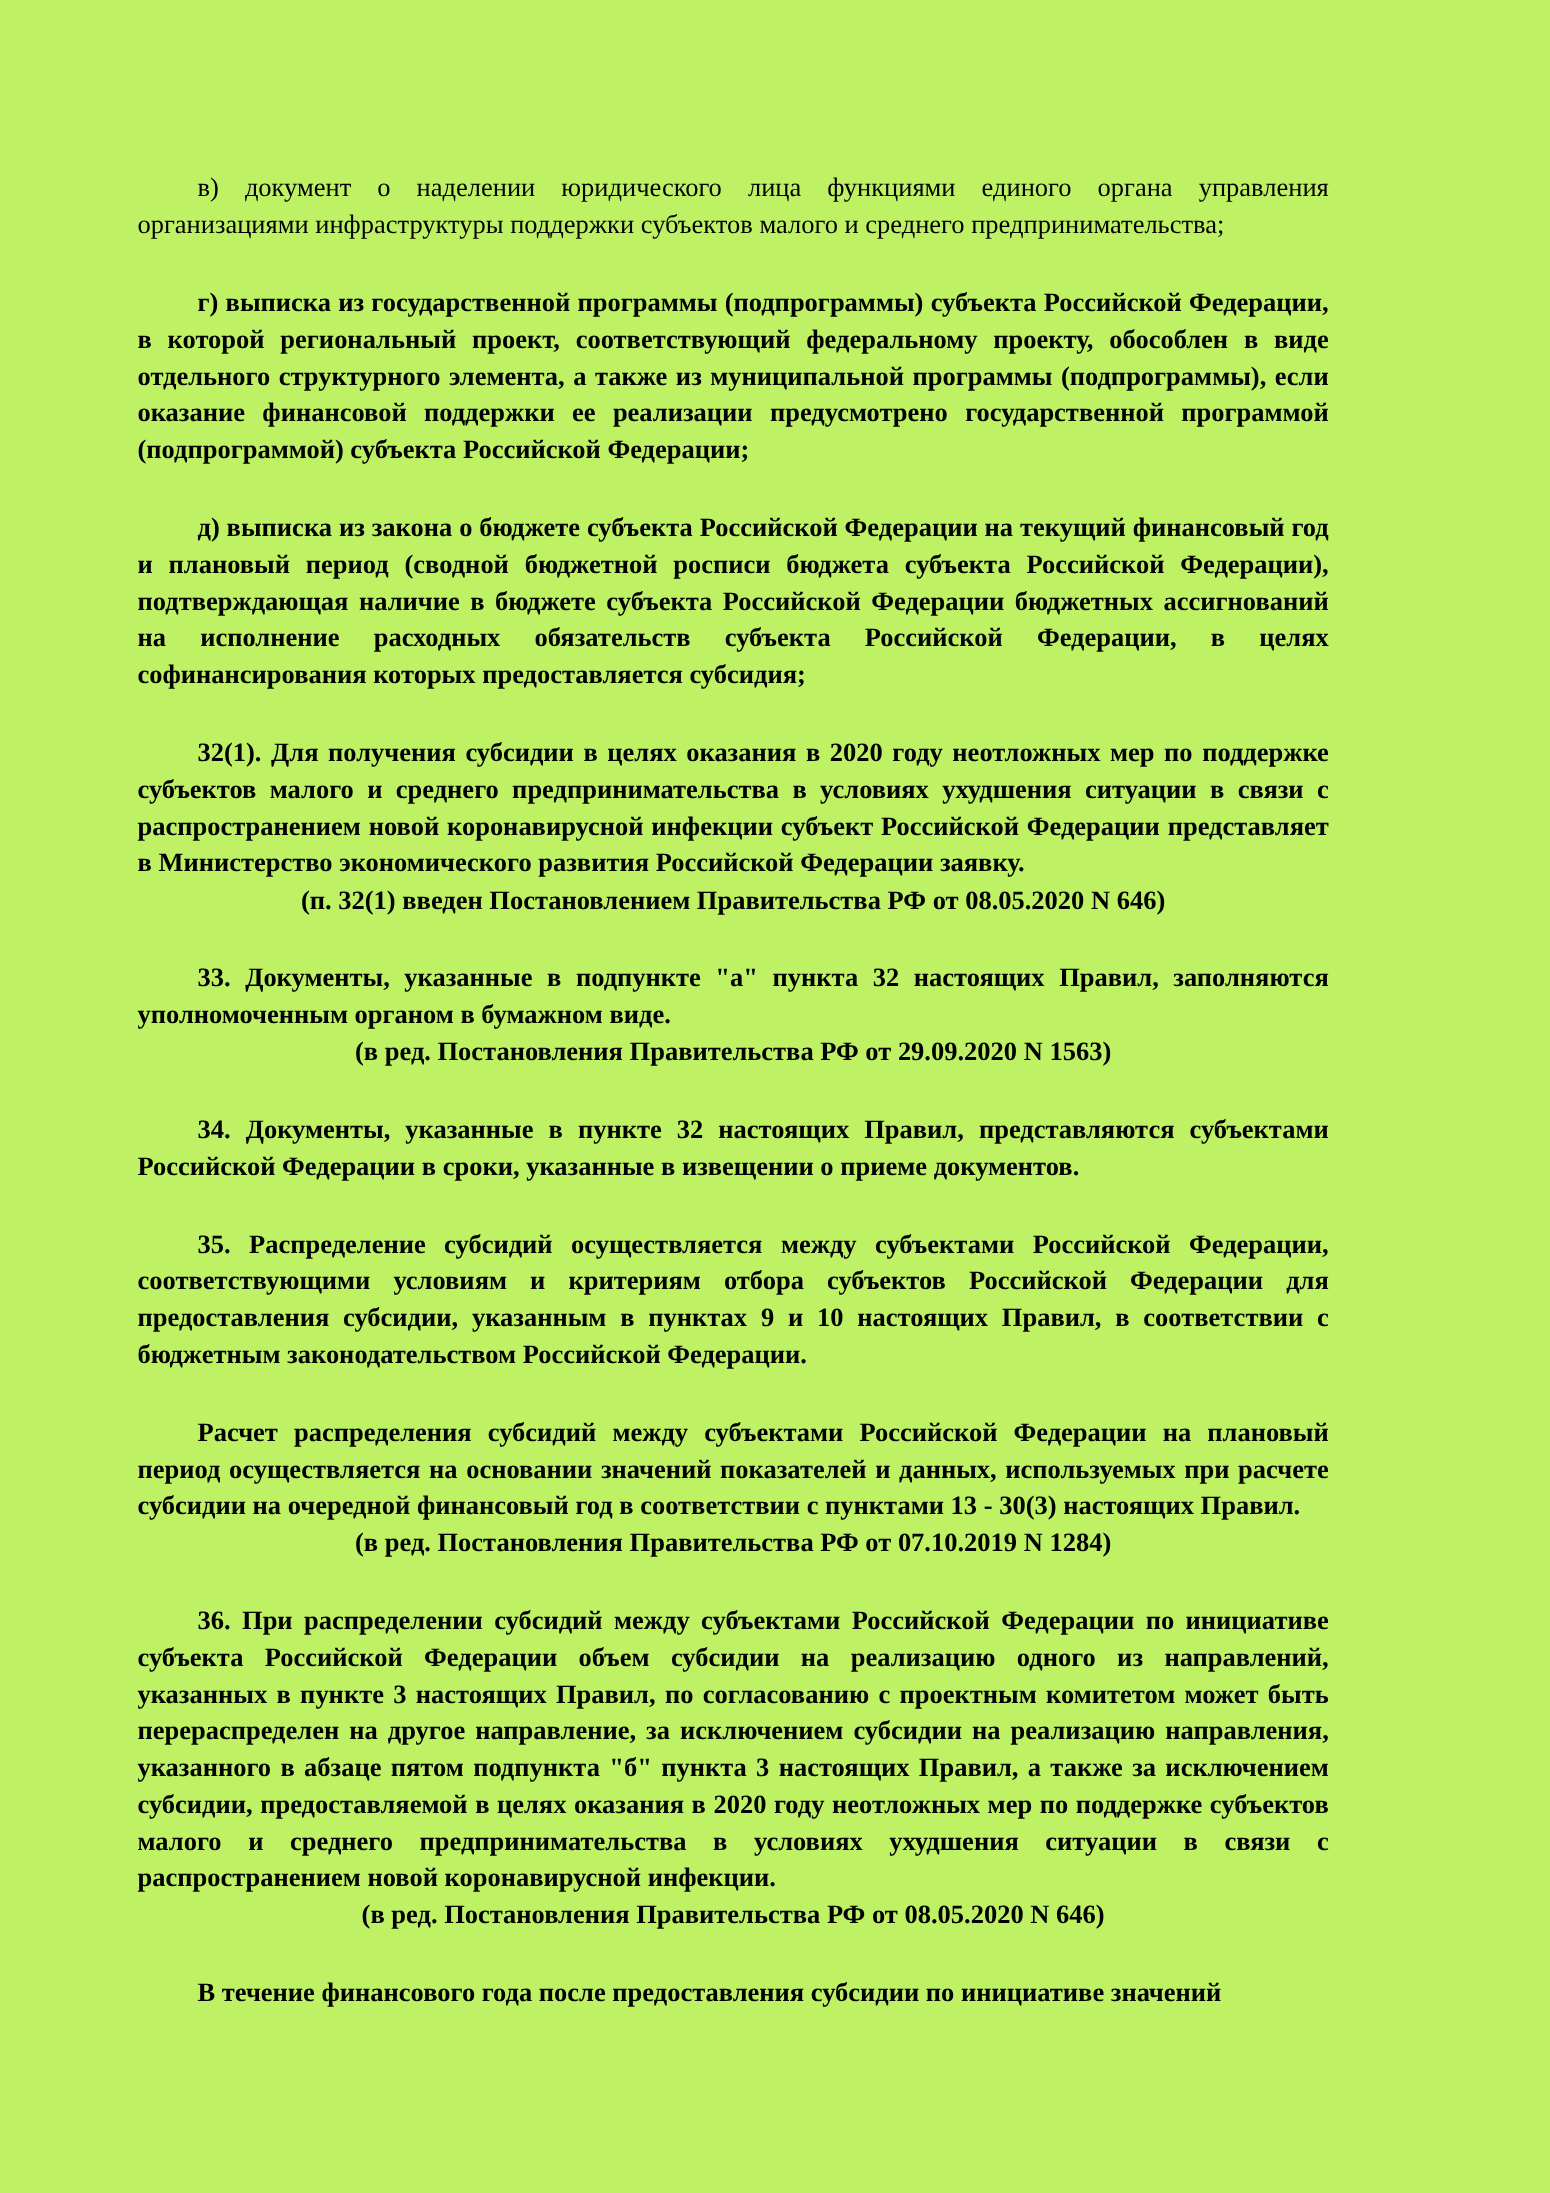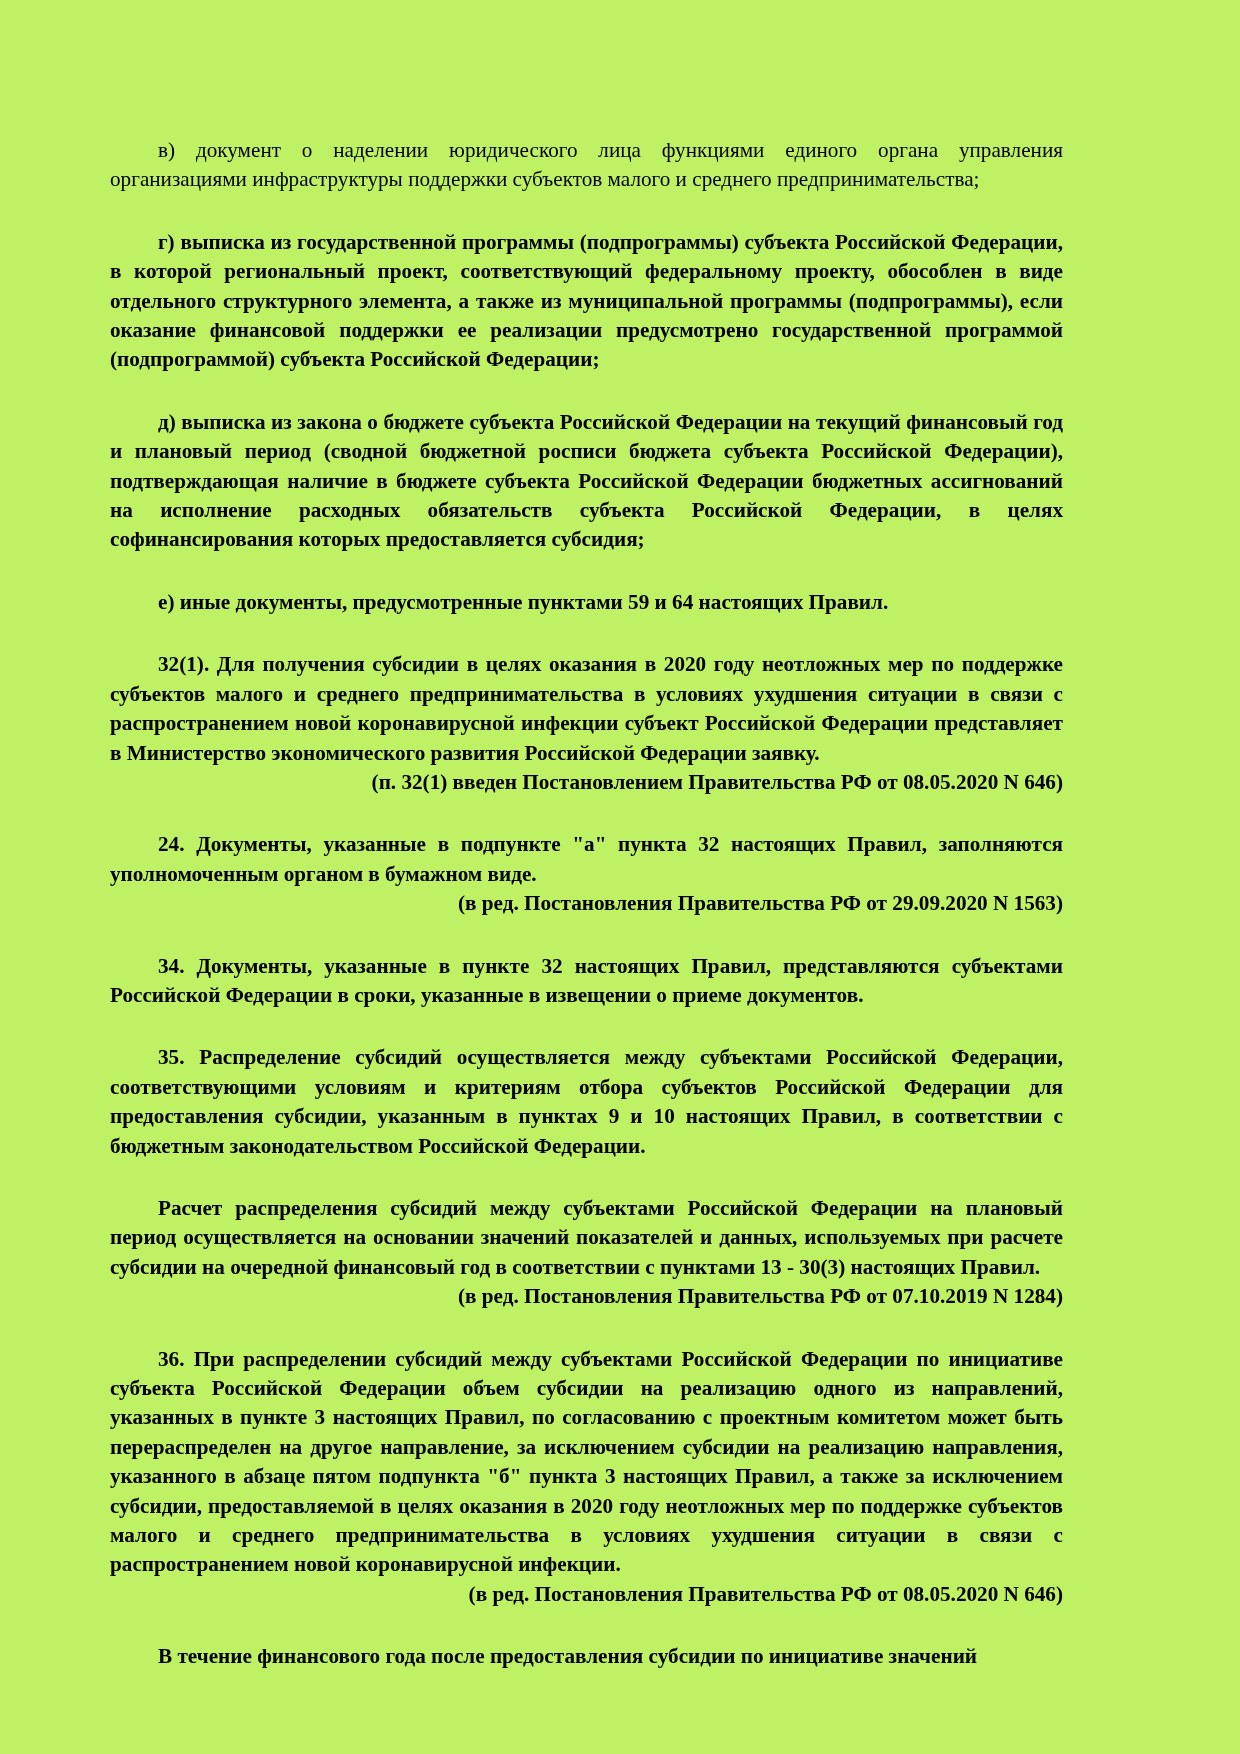--- a/index.html
+++ b/index.html
@@ -36,46 +36,45 @@
     text-indent: 48px;
     hyphens: none;
     word-spacing: 0px;
   }
   .gap-xl { margin-top: 33px; font-weight: bold; }
   
   .note {
     margin: 0;
     font-size: 21.2px;
     line-height: 29.4px;
-    text-align: right;
+    text-align: center;
     text-indent: 0;
   }
   .block { }
 </style>
 </head>
 <body>
 
 <div class="page">
   <div class="content">
 
     <p class="para">в) документ о наделении юридического лица функциями единого органа управления организациями инфраструктуры поддержки субъектов малого и среднего предпринимательства;</p>
 
     <p class="para gap-xl">г) выписка из государственной программы (подпрограммы) субъекта Российской Федерации, в которой региональный проект, соответствующий федеральному проекту, обособлен в виде отдельного структурного элемента, а также из муниципальной программы (подпрограммы), если оказание финансовой поддержки ее реализации предусмотрено государственной программой (подпрограммой) субъекта Российской Федерации;</p>
 
     <p class="para gap-xl">д) выписка из закона о бюджете субъекта Российской Федерации на текущий финансовый год и плановый период (сводной бюджетной росписи бюджета субъекта Российской Федерации), подтверждающая наличие в бюджете субъекта Российской Федерации бюджетных ассигнований на исполнение расходных обязательств субъекта Российской Федерации, в целях софинансирования которых предоставляется субсидия;</p>
 
-    <p class="para gap-xl">е) иные документы, предусмотренные пунктами 59 и 64 настоящих Правил.</p>
 
     <div class="block gap-xl">
       <p class="para">32(1). Для получения субсидии в целях оказания в 2020 году неотложных мер по поддержке субъектов малого и среднего предпринимательства в условиях ухудшения ситуации в связи с распространением новой коронавирусной инфекции субъект Российской Федерации представляет в Министерство экономического развития Российской Федерации заявку.</p>
       <p class="note">(п. 32(1) введен Постановлением Правительства РФ от 08.05.2020 N 646)</p>
     </div>
 
     <div class="block gap-xl">
-      <p class="para">24. Документы, указанные в подпункте "а" пункта 32 настоящих Правил, заполняются уполномоченным органом в бумажном виде.</p>
+      <p class="para">33. Документы, указанные в подпункте "а" пункта 32 настоящих Правил, заполняются уполномоченным органом в бумажном виде.</p>
       <p class="note">(в ред. Постановления Правительства РФ от 29.09.2020 N 1563)</p>
     </div>
 
     <p class="para gap-xl">34. Документы, указанные в пункте 32 настоящих Правил, представляются субъектами Российской Федерации в сроки, указанные в извещении о приеме документов.</p>
 
     <p class="para gap-xl">35. Распределение субсидий осуществляется между субъектами Российской Федерации, соответствующими условиям и критериям отбора субъектов Российской Федерации для предоставления субсидии, указанным в пунктах 9 и 10 настоящих Правил, в соответствии с бюджетным законодательством Российской Федерации.</p>
 
     <div class="block gap-xl">
       <p class="para">Расчет распределения субсидий между субъектами Российской Федерации на плановый период осуществляется на основании значений показателей и данных, используемых при расчете субсидии на очередной финансовый год в соответствии с пунктами 13 - 30(3) настоящих Правил.</p>
       <p class="note">(в ред. Постановления Правительства РФ от 07.10.2019 N 1284)</p>

